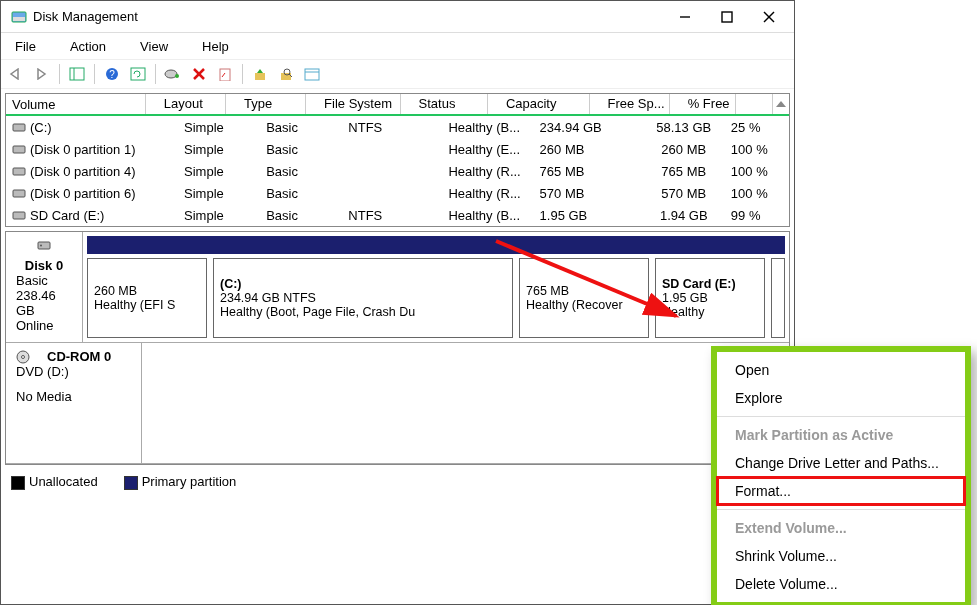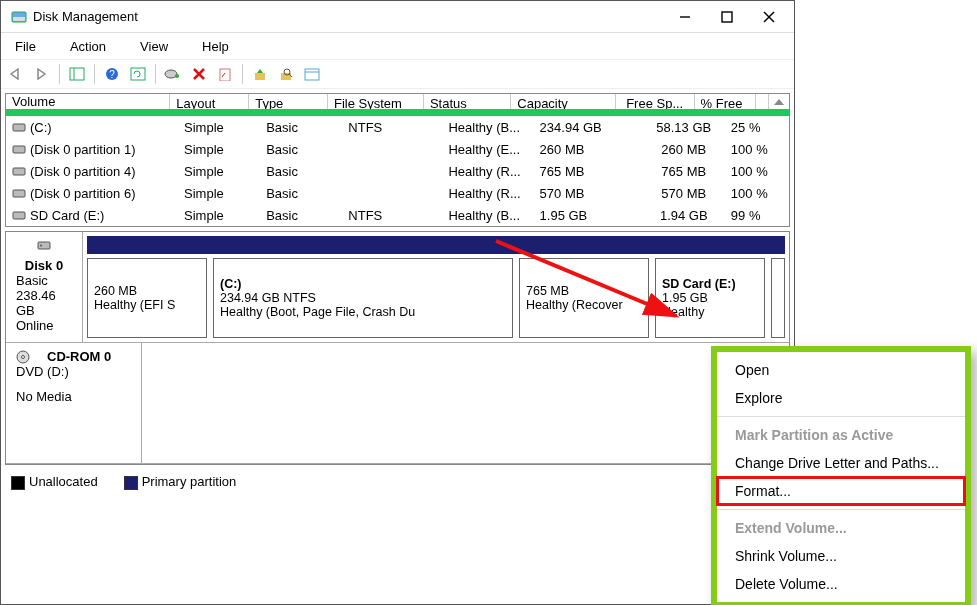--- a/index.html
+++ b/index.html
@@ -11,21 +11,21 @@
   .titlebar .spacer { flex: 1; }
   .winbtn { width: 42px; height: 30px; display: flex; align-items: center; justify-content: center; }
   .menubar { height: 26px; display: flex; align-items: center; padding: 0 6px; gap: 18px; font-size: 13px; }
   .menubar .menu-item { padding: 3px 8px; }
   .toolbar { height: 30px; display: flex; align-items: center; padding: 0 4px; gap: 4px; border-top: 1px solid #eee; border-bottom: 1px solid #eee; }
   .tool { width: 22px; height: 22px; display: flex; align-items: center; justify-content: center; border-radius: 2px; }
   .tool-sep { width: 1px; height: 20px; background: #ccc; margin: 0 2px; }
 
   
   .list-area { border: 1px solid #888; margin: 4px; }
-  .list-header { display: flex; height: 22px; border-bottom: 7px solid #22c55e; font-size: 13px; }
+  .list-header { display: flex; height: 22px; border-bottom: 2px solid #22c55e; font-size: 13px; gap: 12px; }
   .list-header .col { border-right: 1px solid #ccc; padding: 2px 6px; overflow: hidden; white-space: nowrap; }
   .list-body { font-size: 13px; }
   .list-row { display: flex; height: 22px; align-items: center; }
   .list-row .col { padding: 1px 6px; overflow: hidden; white-space: nowrap; }
   .c-vol { width: 190px; display:flex; align-items:center; gap:4px;}
   .c-layout { width: 90px; }
   .c-type   { width: 90px; }
   .c-fs     { width: 110px; }
   .c-status { width: 100px; }
   .c-cap    { width: 120px; }

